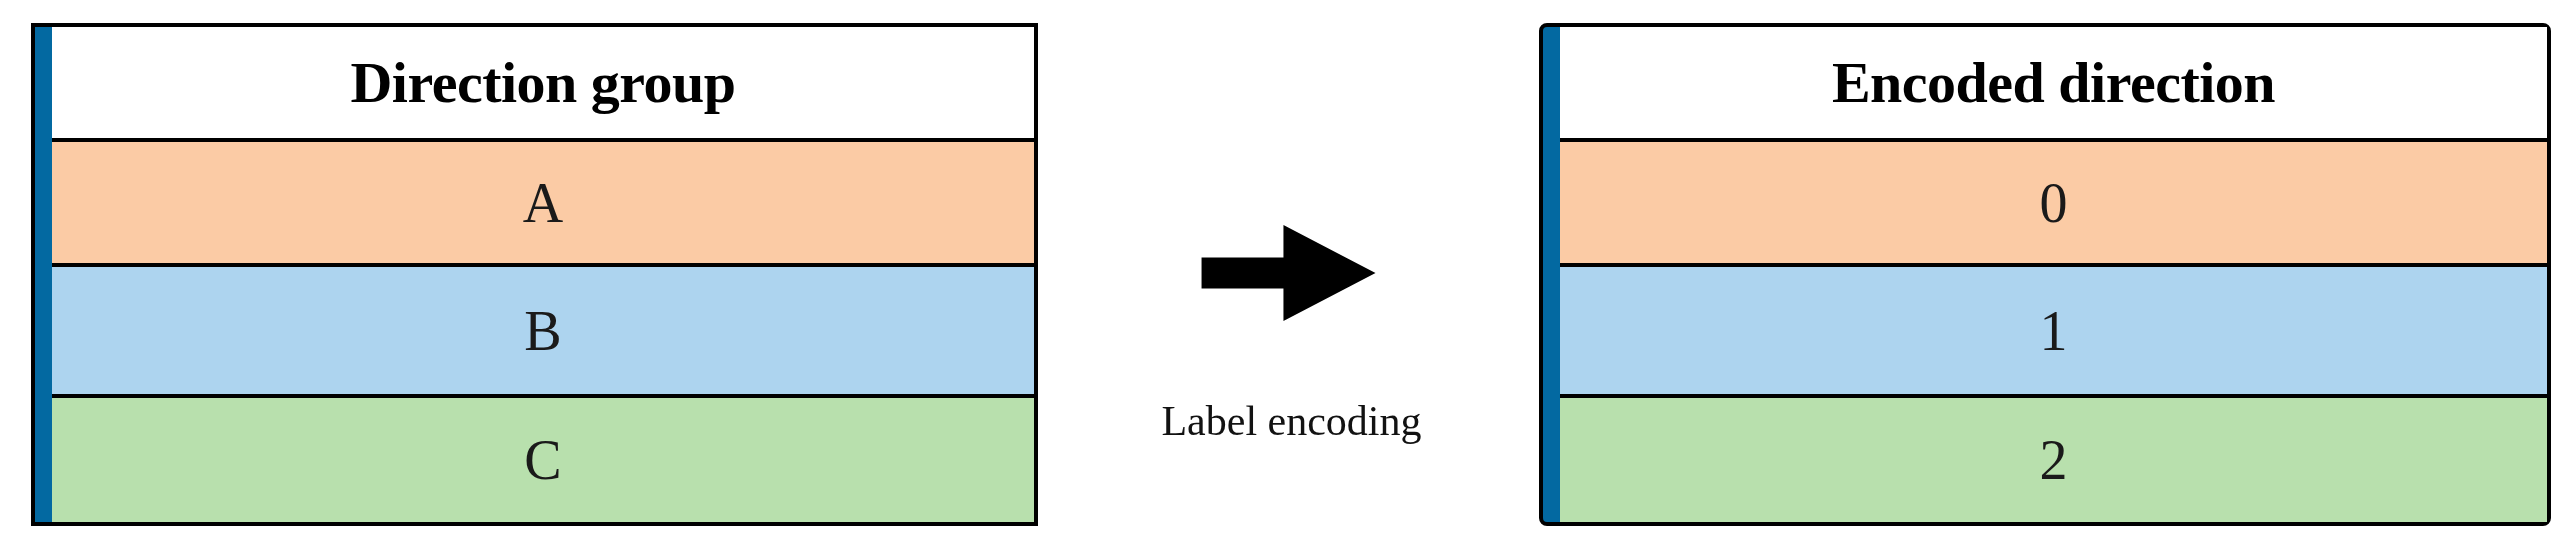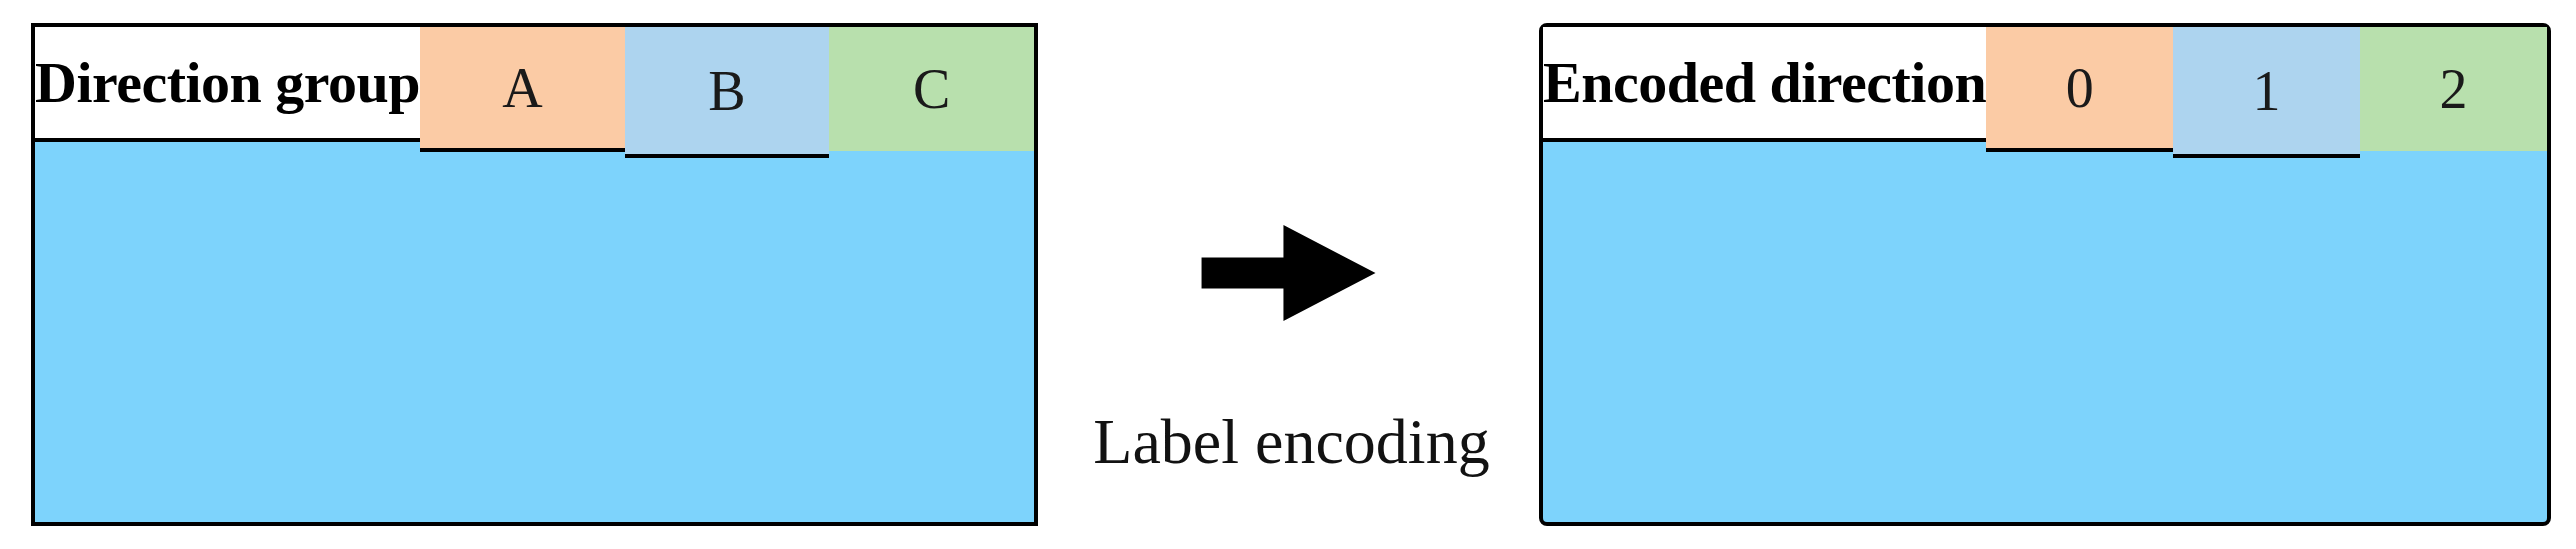--- a/index.html
+++ b/index.html
@@ -18,23 +18,24 @@
     height: 549px;
     background: #ffffff;
     overflow: hidden;
   }
 
   
   .table-block {
     position: absolute;
     box-sizing: border-box;
     border: 4.5px solid #000000;
-    background: #7dd3fc;
+    background: #0369a1;
     display: flex;
-    flex-direction: row;
+    flex-direction: column;
+    padding-left: 17px;
   }
   #table-left  { left: 31px;   top: 23px; width: 1007px; height: 503px; }
   #table-right { left: 1539px; top: 23px; width: 1012px; height: 503px; }
 
   .t-row {
     box-sizing: border-box;
     display: flex;
     align-items: center;
     justify-content: center;
     width: 100%;
@@ -84,26 +85,25 @@
   }
   #arrow-block svg { display: block; width: 100%; height: 100%; }
 
   
   #caption {
     position: absolute;
     left: 1055px;
     top: 400px;
     width: 473px;
     text-align: center;
-    font-size: 64px;
+    font-size: 42px;
     line-height: 1;
     font-weight: normal;
     color: #121212;
     white-space: nowrap;
-    margin-top: 10px;
   }
 </style>
 </head>
 <body>
 
 <div id="canvas">
 
   <div id="table-left" class="table-block" style="border-color: rgb(0, 0, 0);">
 
     <div class="t-row t-header" style="border-bottom-color: rgb(0, 0, 0);">

